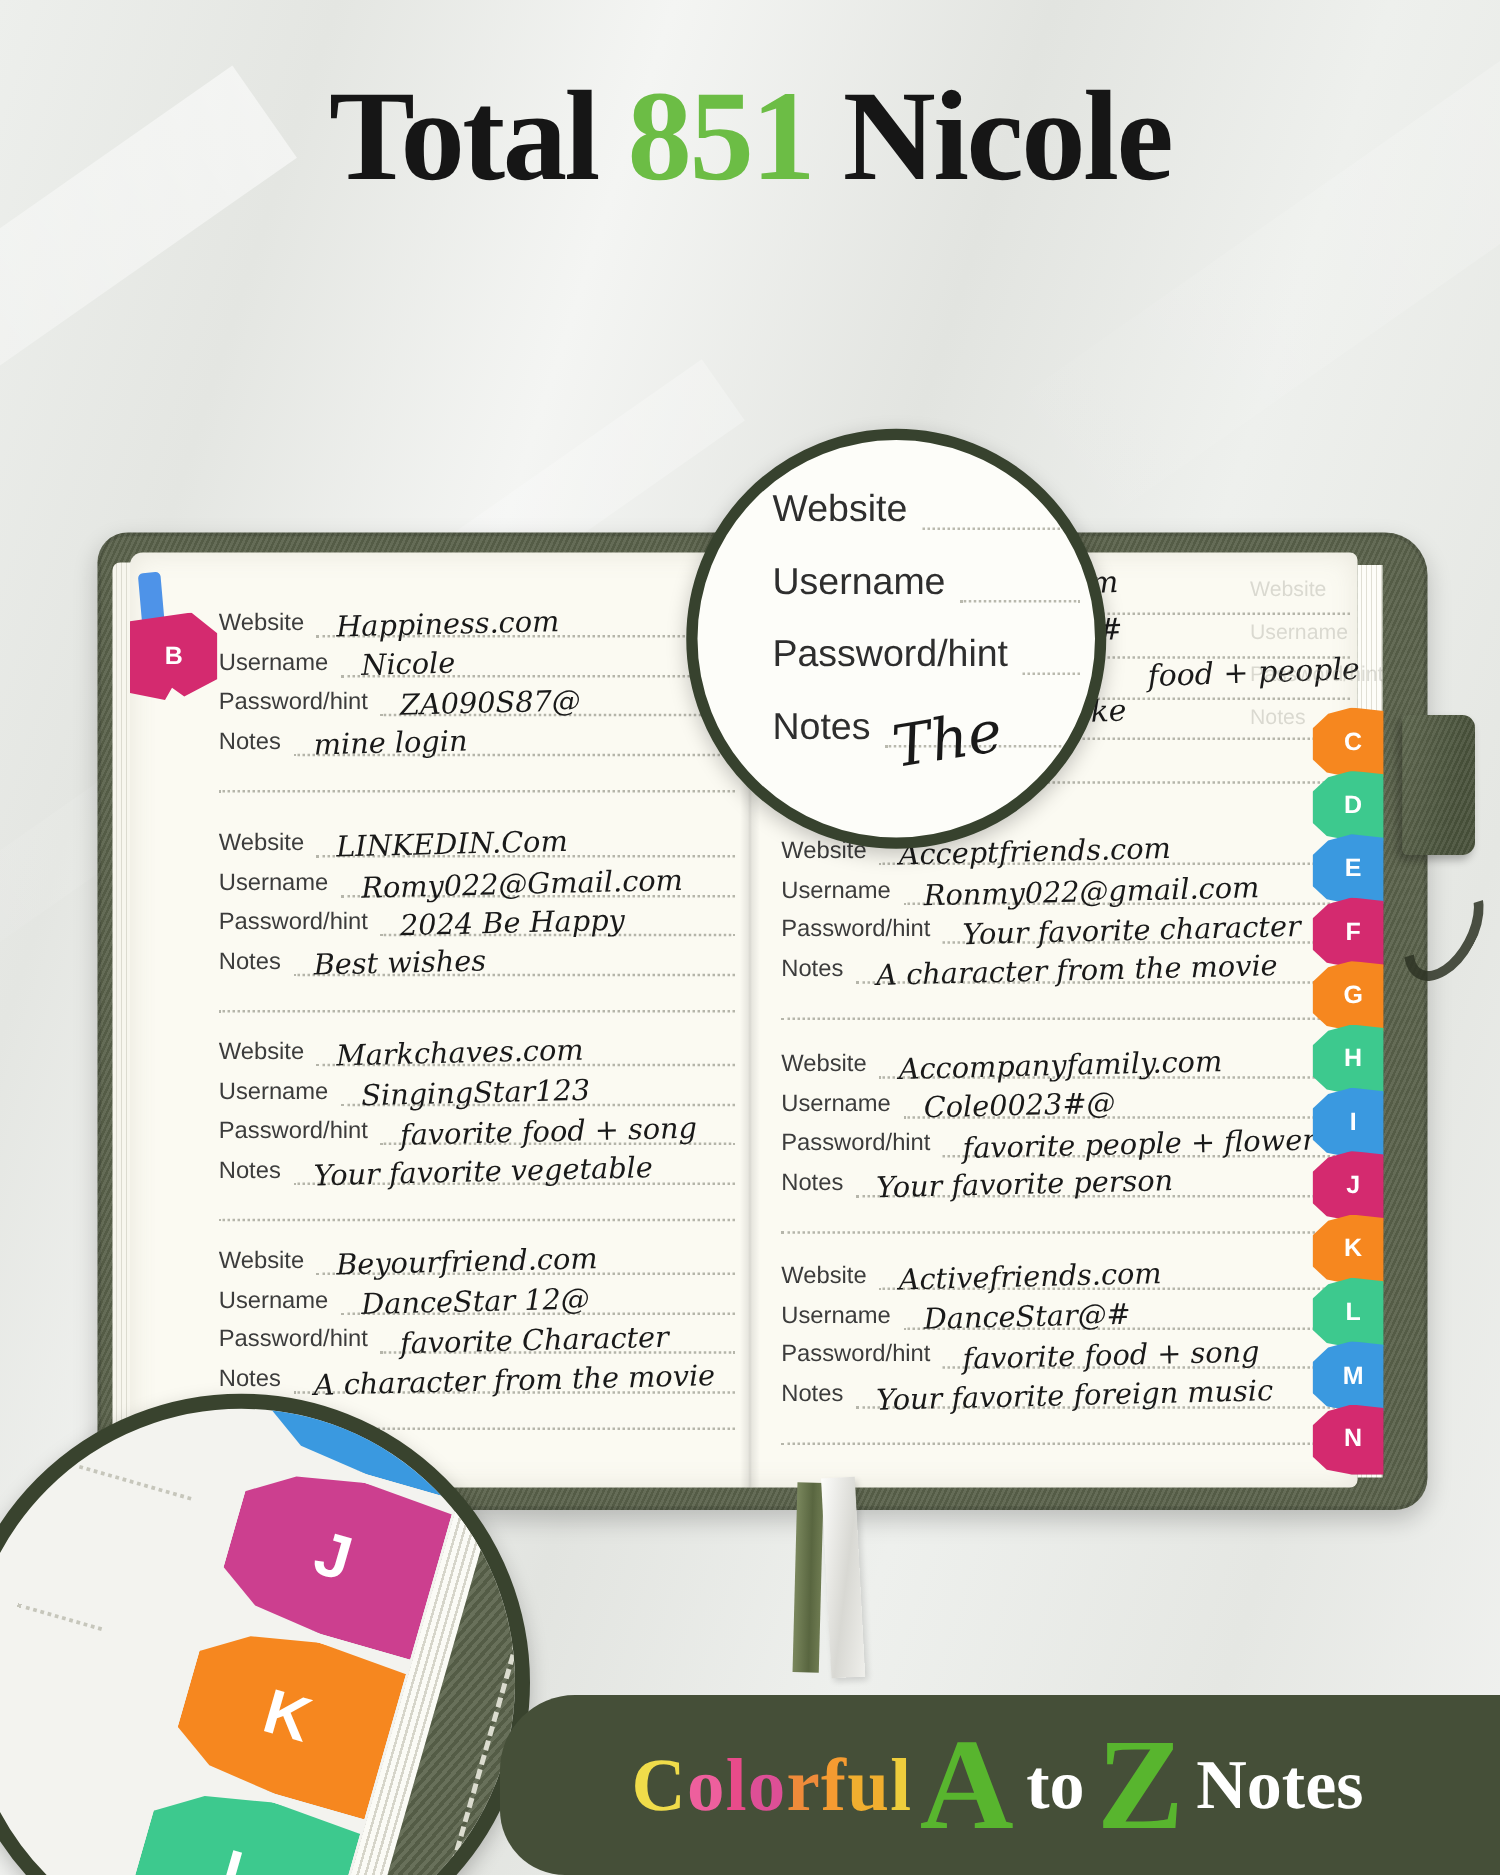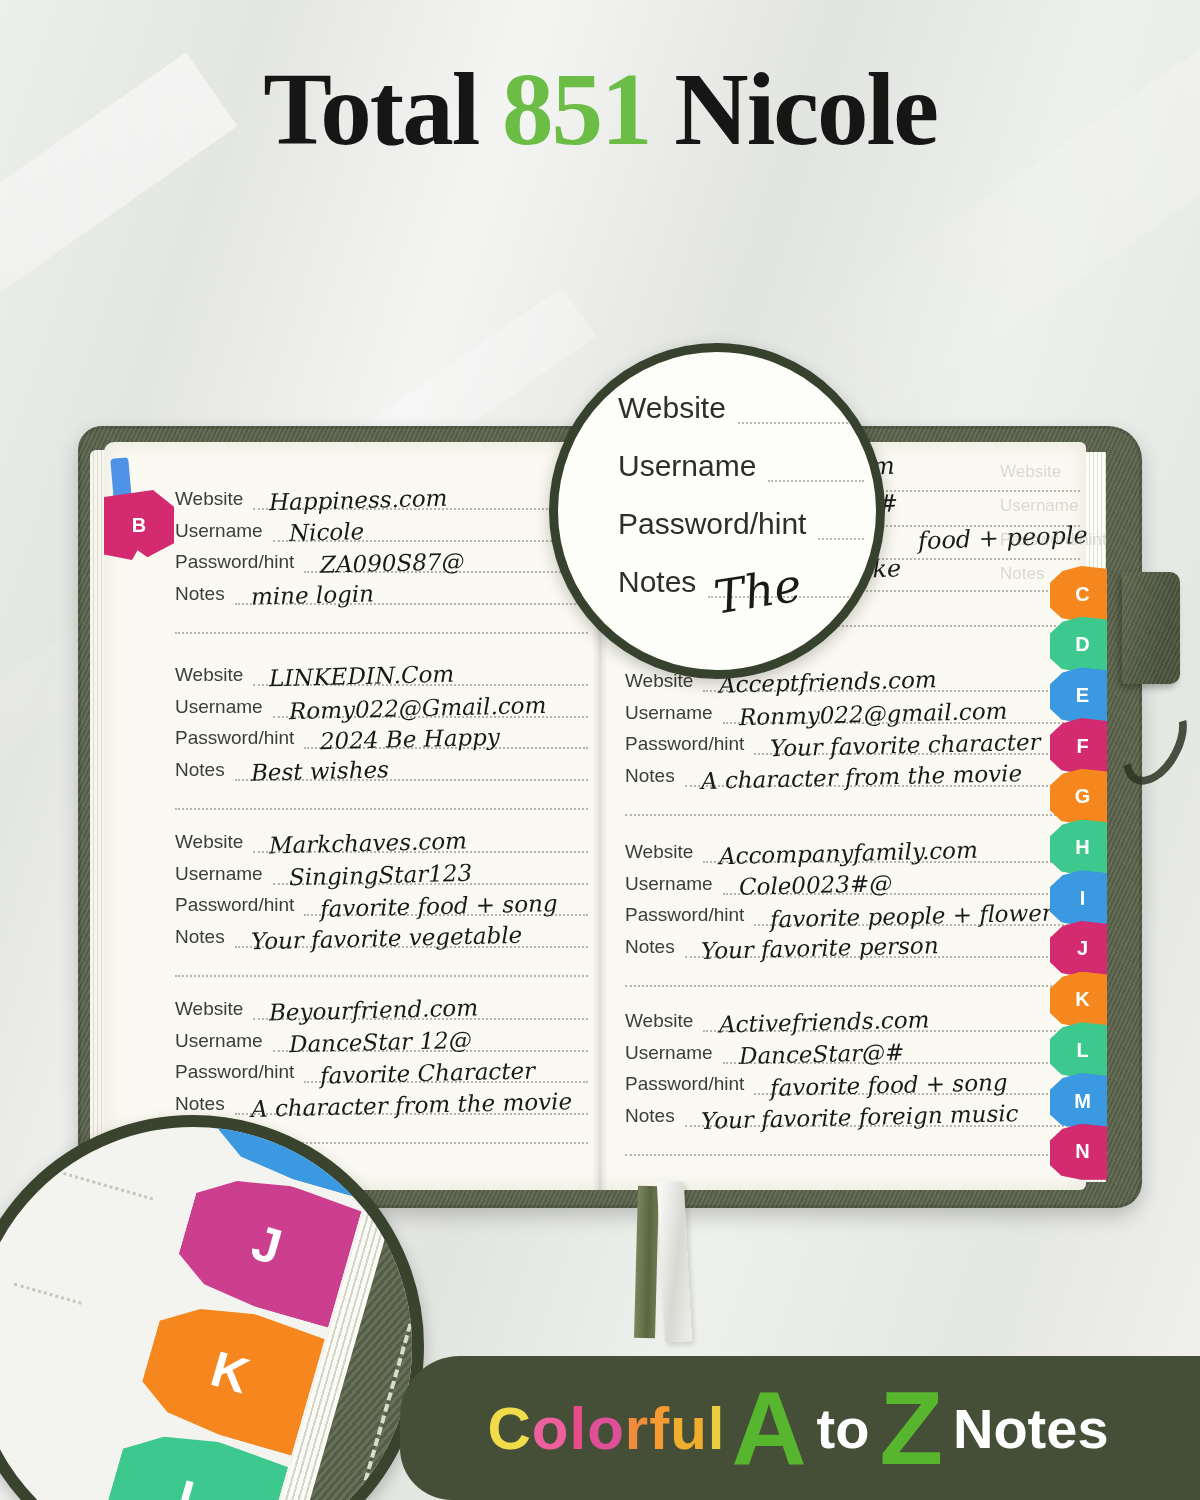--- a/index.html
+++ b/index.html
@@ -78,21 +78,21 @@
     box-shadow:0 3px 5px rgba(0,0,0,.2);}
   .istack{position:absolute;left:316px;top:0;width:28px;height:100%;
     background:repeating-linear-gradient(90deg,#fbfbf6 0 4px,#d6d5ca 4px 6px);}
   .ifabric{position:absolute;left:344px;top:0;width:170px;height:100%;background:#59624a;}
   .ifabric::before{content:"";position:absolute;inset:0;
     background:repeating-linear-gradient(115deg,rgba(255,255,255,.09) 0 3px,rgba(0,0,0,.06) 3px 6px);}
   .ifabric::after{content:"";position:absolute;left:46px;top:0;height:100%;border-left:4px dashed #e9e9dd;opacity:.9;}
 
   .banner{position:absolute;left:400px;top:1356px;width:800px;height:144px;background:#454f38;
     border-radius:60px 0 0 52px;display:flex;align-items:center;justify-content:center;
-    font-family:Liberation Sans, sans-serif;font-weight:700;white-space:nowrap;}
+    font-family:Liberation Serif, serif;font-weight:700;white-space:nowrap;}
   .banner .cw{font-size:60px;letter-spacing:1px;}
   .banner .bigaz{font-size:104px;color:#58b52e;line-height:1;margin:0 6px;}
   .banner .wsm{font-size:56px;color:#ffffff;margin:0 4px;}
 </style>
 </head>
 <body>
 
 <div class="canvas">
   <div class="streak s1"></div>
   <div class="streak s2"></div>

